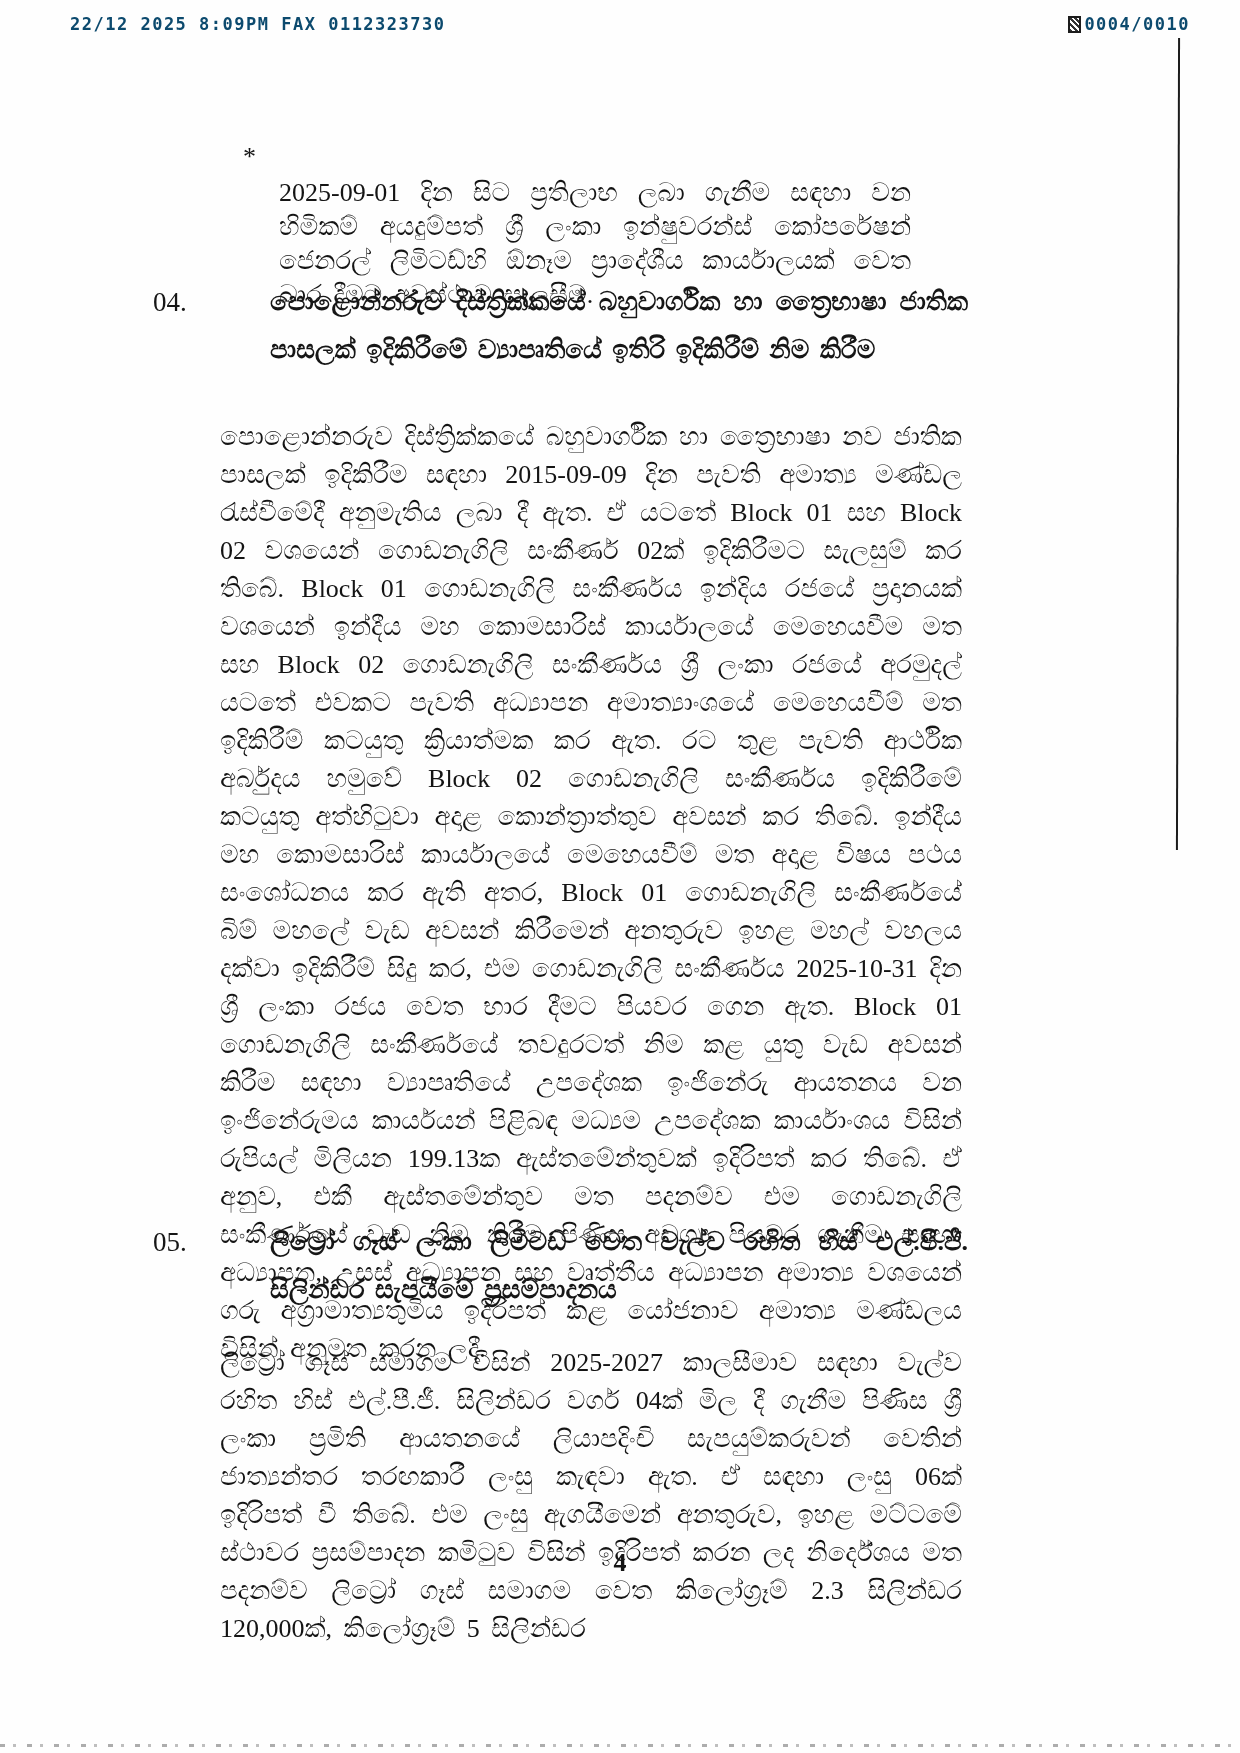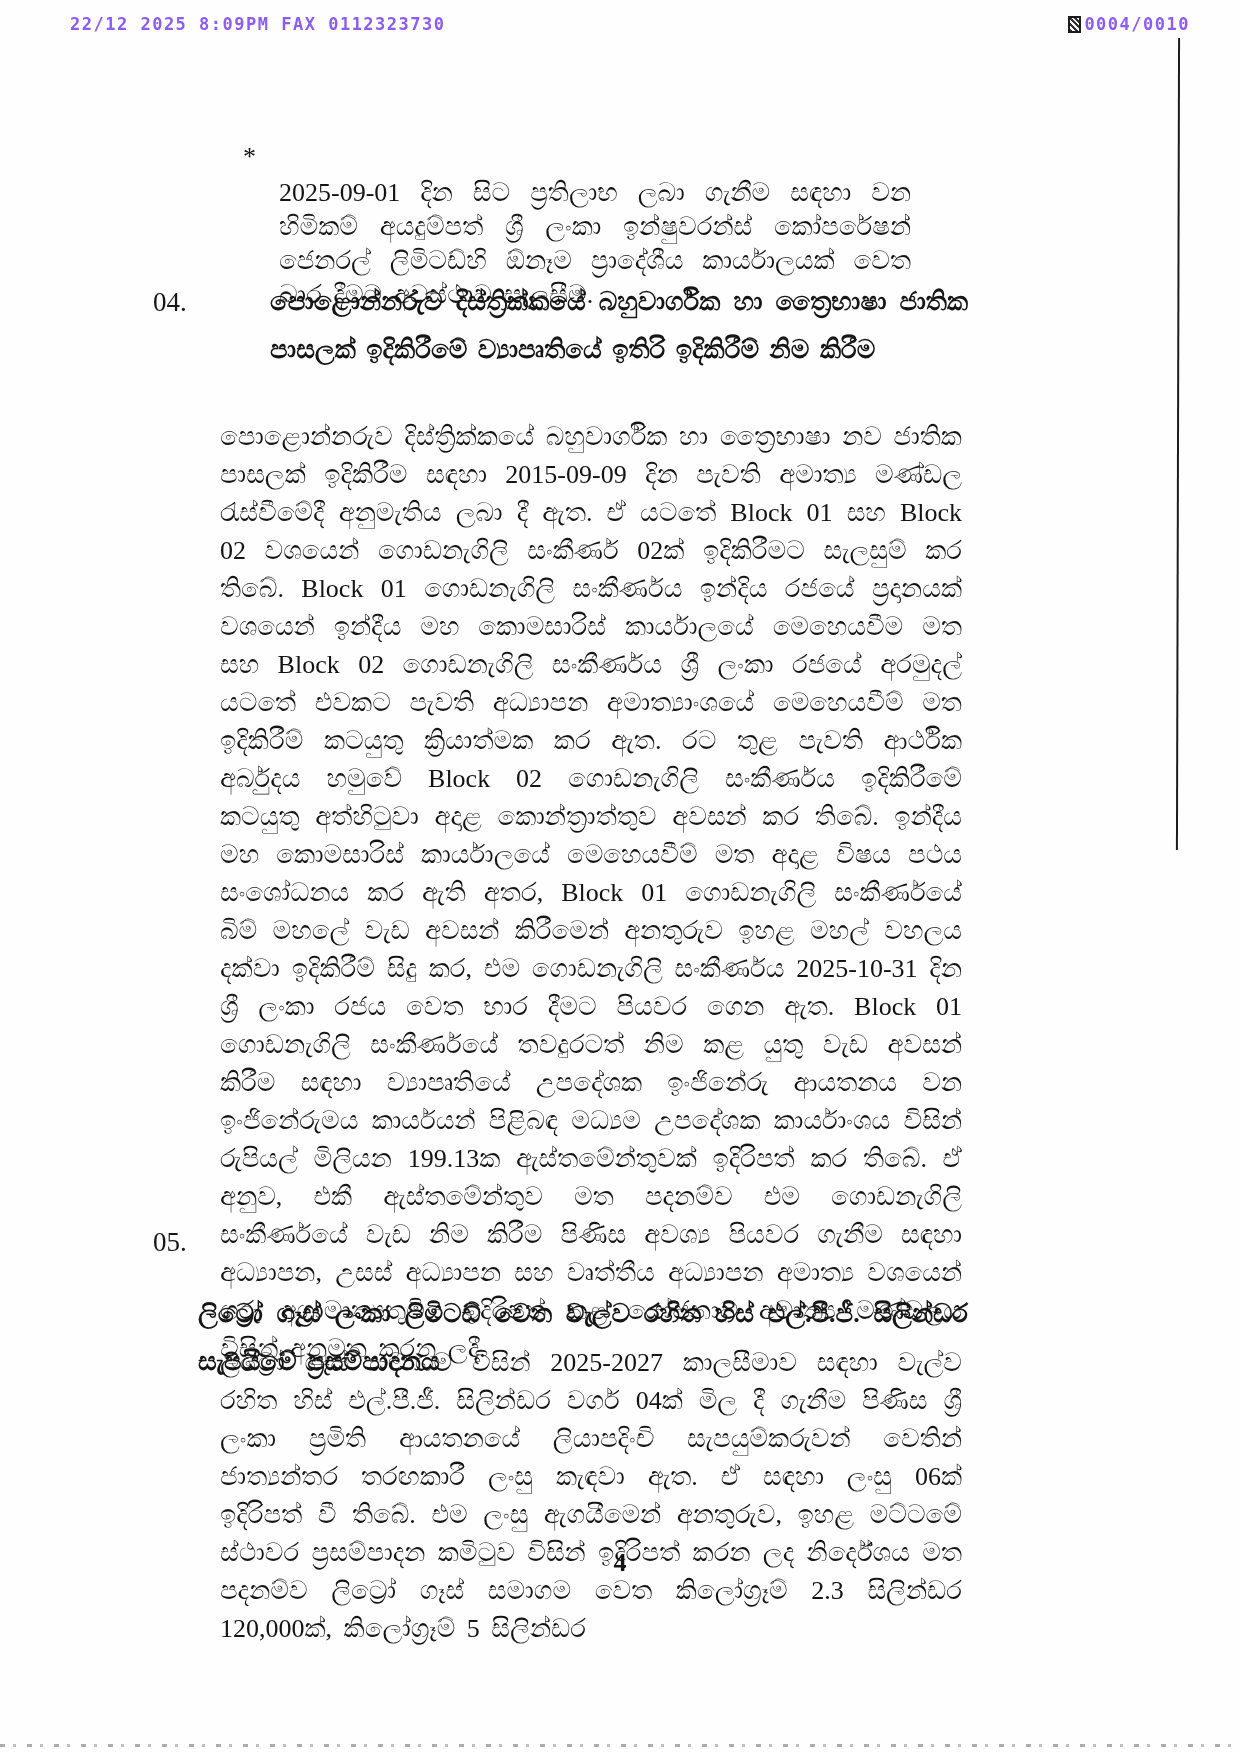--- a/index.html
+++ b/index.html
@@ -17,21 +17,21 @@
   
   .fax-header {
     position: absolute;
     top: 14px; left: 70px; right: 50px;
     display: flex;
     justify-content: space-between;
     align-items: flex-start;
     font-family: "DejaVu Sans Mono", "Liberation Mono", monospace;
     font-size: 17px;
     letter-spacing: 1.5px;
-    color: #8b5cf6;
+    color: #0c4a6e;
     font-weight: bold;
   }
   .fax-counter { display: flex; align-items: center; gap: 3px; }
   .fax-page-icon {
     display: inline-block;
     width: 13px; height: 17px;
     border: 2px solid #1c1c1c;
     background: repeating-linear-gradient(45deg, #333 0 2px, #fff 2px 4px);
   }
   
@@ -68,21 +68,21 @@
     flex: 0 0 36px;
     font-size: 26px;
     line-height: 42px;
   }
   .bullet-text { flex: 1; line-height: 34px; margin-top: 40px; }
   .section-head {
     position: absolute;
     display: flex;
   }
   .section-04-head { top: 278px; left: 153px; width: 815px; justify-content: flex-end; }
-  .section-05-head { top: 1218px; left: 153px; width: 815px; flex-direction: column; }
+  .section-05-head { top: 1218px; left: 153px; width: 815px; }
   .section-number {
     flex: 0 0 72px;
     width: 72px;
     font-size: 27px;
     line-height: 48px;
   }
   .section-heading {
     flex: 1;
     font-weight: bold;
     font-size: 26px;

